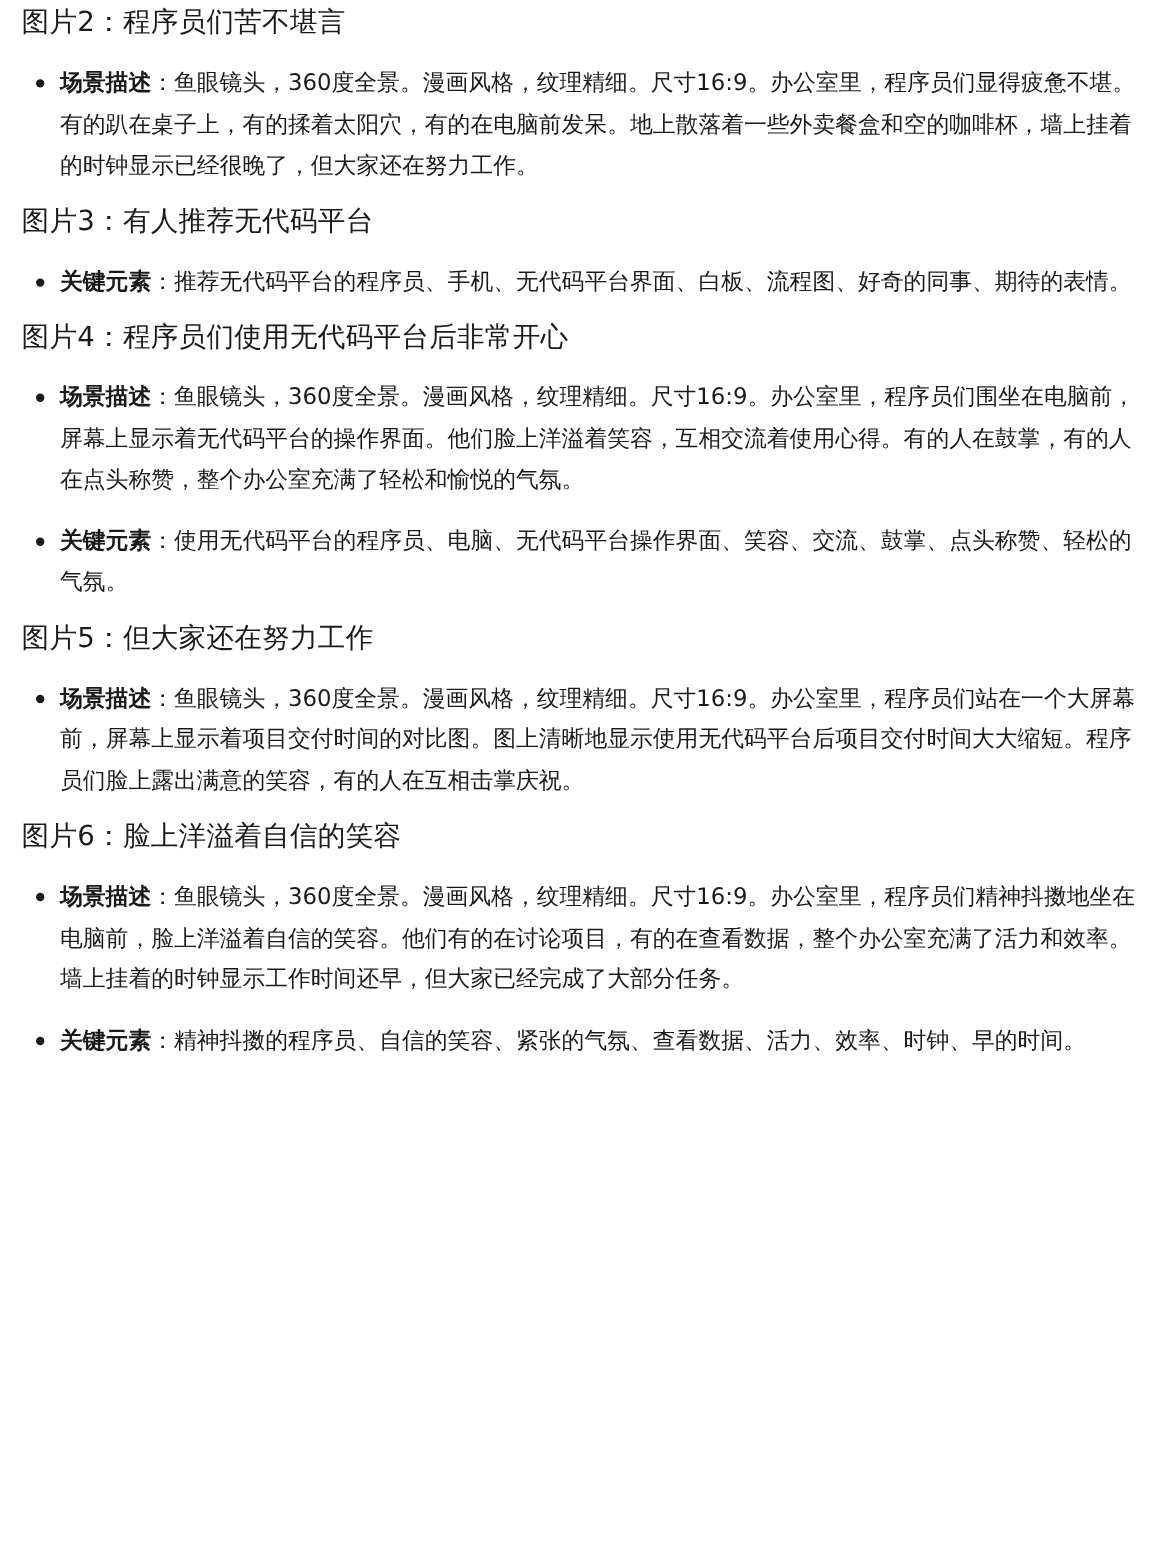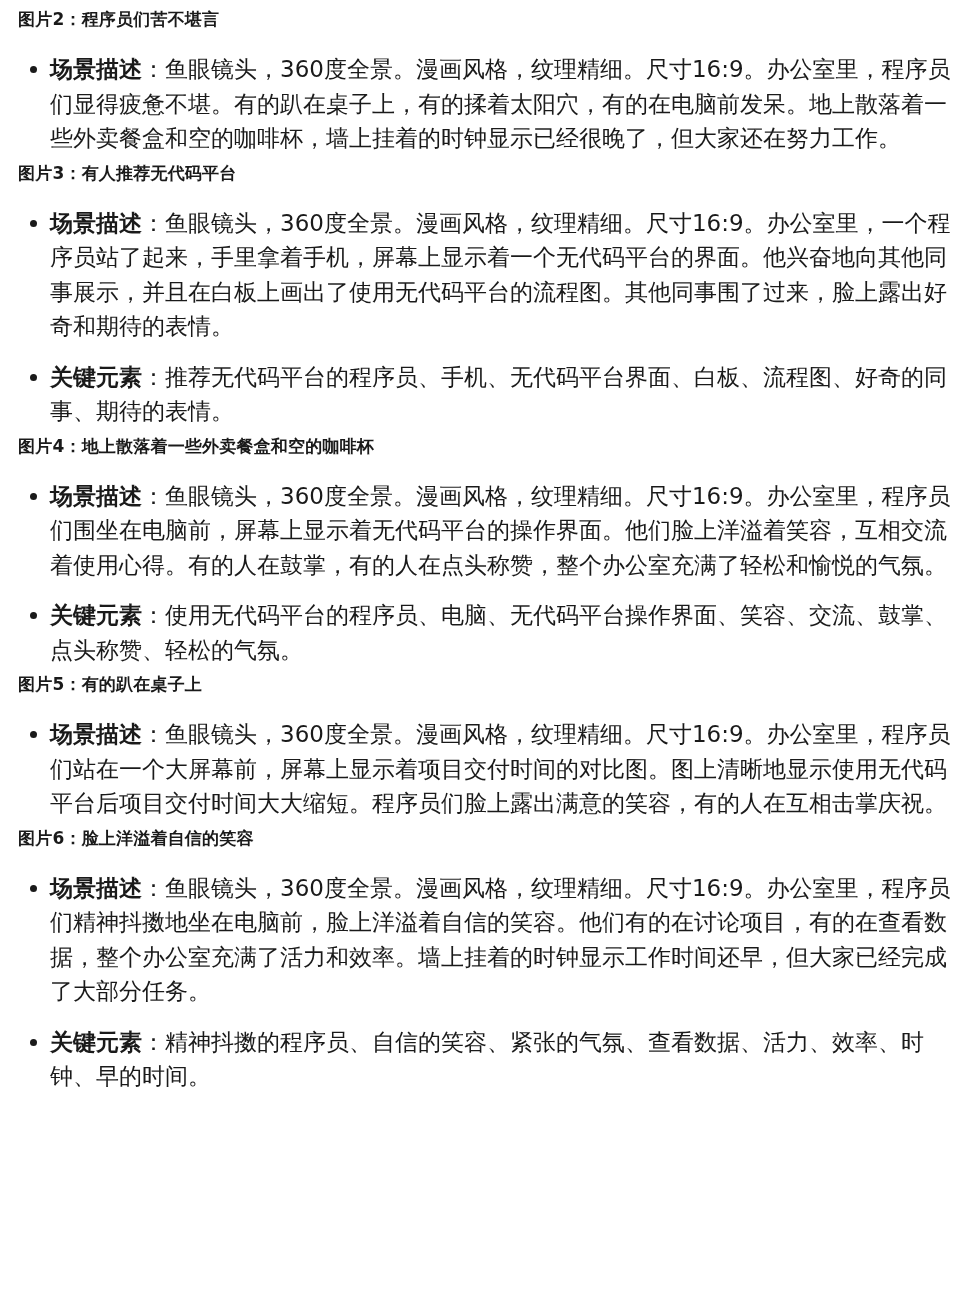--- a/index.html
+++ b/index.html
@@ -1,56 +1,55 @@
 <!DOCTYPE html>
 <html><head>
 <meta charset="utf-8">
 <style>
   html, body { margin:0; padding:0; background:#ffffff; }
   body { width:978px; height:1290px; overflow:hidden; font-family:"DejaVu Sans","Liberation Sans",sans-serif; color:#1a1a1a; }
   .doc { padding:2px 20px 0 18px; }
-  .section-title { font-size:17px; font-weight:bold; margin:0; height:34px; line-height:34px; letter-spacing:0.2px; }
+  .section-title { font-size:23px; font-weight:normal; margin:0; height:34px; line-height:34px; letter-spacing:0.2px; }
   .section { margin-bottom:0; }
   ul { list-style:none; margin:0; padding:0; }
-  li { position:relative; padding-left:32px; font-size:23px; line-height:34.5px; margin-top:16px; }
+  li { position:relative; padding-left:32px; font-size:19px; line-height:34.5px; margin-top:16px; }
   li:first-child { margin-top:16px; }
   li .bullet { position:absolute; left:12px; top:14px; width:7px; height:7px; border-radius:50%; background:#1a1a1a; }
   li .label { font-weight:bold; }
-  .section + .section { margin-top:0; }
+  .section + .section { margin-top:12px; }
 </style>
 </head>
 <body>
 
 <div class="doc">
 
   <div class="section">
     <h3 class="section-title">图片2：程序员们苦不堪言</h3>
     <ul>
       <li><span class="bullet"></span><span class="label">场景描述</span><span>：</span><span>鱼眼镜头，360度全景。漫画风格，纹理精细。尺寸16:9。办公室里，程序员们显得疲惫不堪。有的趴在桌子上，有的揉着太阳穴，有的在电脑前发呆。地上散落着一些外卖餐盒和空的咖啡杯，墙上挂着的时钟显示已经很晚了，但大家还在努力工作。</span></li>
     </ul>
   </div>
 
   <div class="section">
     <h3 class="section-title">图片3：有人推荐无代码平台</h3>
     <ul>
-      <li><span class="bullet"></span><span class="label">场景描述</span><span>：</span><span>鱼眼镜头，360度全景。漫画风格，纹理精细。尺寸16:9。办公室里，一个程序员站了起来，手里拿着手机，屏幕上显示着一个无代码平台的界面。他兴奋地向其他同事展示，并且在白板上画出了使用无代码平台的流程图。其他同事围了过来，脸上露出好奇和期待的表情。</span></li>
       <li><span class="bullet"></span><span class="label">关键元素</span><span>：</span><span>推荐无代码平台的程序员、手机、无代码平台界面、白板、流程图、好奇的同事、期待的表情。</span></li>
     </ul>
   </div>
 
   <div class="section">
-    <h3 class="section-title">图片4：地上散落着一些外卖餐盒和空的咖啡杯</h3>
+    <h3 class="section-title">图片4：程序员们使用无代码平台后非常开心</h3>
     <ul>
       <li><span class="bullet"></span><span class="label">场景描述</span><span>：</span><span>鱼眼镜头，360度全景。漫画风格，纹理精细。尺寸16:9。办公室里，程序员们围坐在电脑前，屏幕上显示着无代码平台的操作界面。他们脸上洋溢着笑容，互相交流着使用心得。有的人在鼓掌，有的人在点头称赞，整个办公室充满了轻松和愉悦的气氛。</span></li>
       <li><span class="bullet"></span><span class="label">关键元素</span><span>：</span><span>使用无代码平台的程序员、电脑、无代码平台操作界面、笑容、交流、鼓掌、点头称赞、轻松的气氛。</span></li>
     </ul>
   </div>
 
   <div class="section">
-    <h3 class="section-title">图片5：有的趴在桌子上</h3>
+    <h3 class="section-title">图片5：但大家还在努力工作</h3>
     <ul>
       <li><span class="bullet"></span><span class="label">场景描述</span><span>：</span><span>鱼眼镜头，360度全景。漫画风格，纹理精细。尺寸16:9。办公室里，程序员们站在一个大屏幕前，屏幕上显示着项目交付时间的对比图。图上清晰地显示使用无代码平台后项目交付时间大大缩短。程序员们脸上露出满意的笑容，有的人在互相击掌庆祝。</span></li>
     </ul>
   </div>
 
   <div class="section">
     <h3 class="section-title">图片6：脸上洋溢着自信的笑容</h3>
     <ul>
       <li><span class="bullet"></span><span class="label">场景描述</span><span>：</span><span>鱼眼镜头，360度全景。漫画风格，纹理精细。尺寸16:9。办公室里，程序员们精神抖擞地坐在电脑前，脸上洋溢着自信的笑容。他们有的在讨论项目，有的在查看数据，整个办公室充满了活力和效率。墙上挂着的时钟显示工作时间还早，但大家已经完成了大部分任务。</span></li>
       <li><span class="bullet"></span><span class="label">关键元素</span><span>：</span><span>精神抖擞的程序员、自信的笑容、紧张的气氛、查看数据、活力、效率、时钟、早的时间。</span></li>

